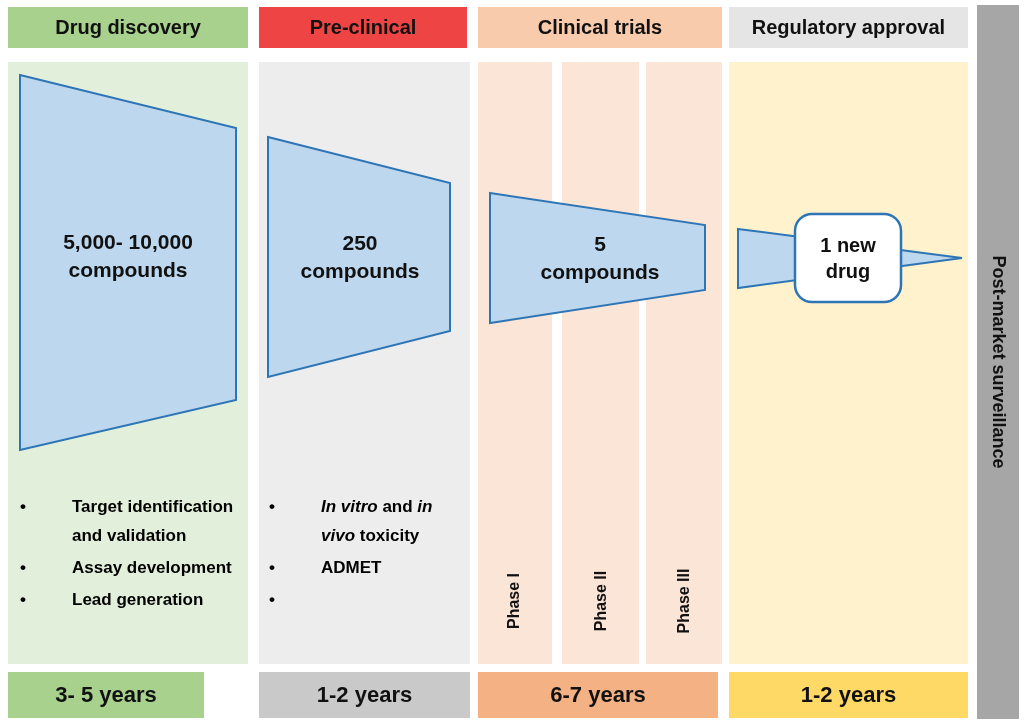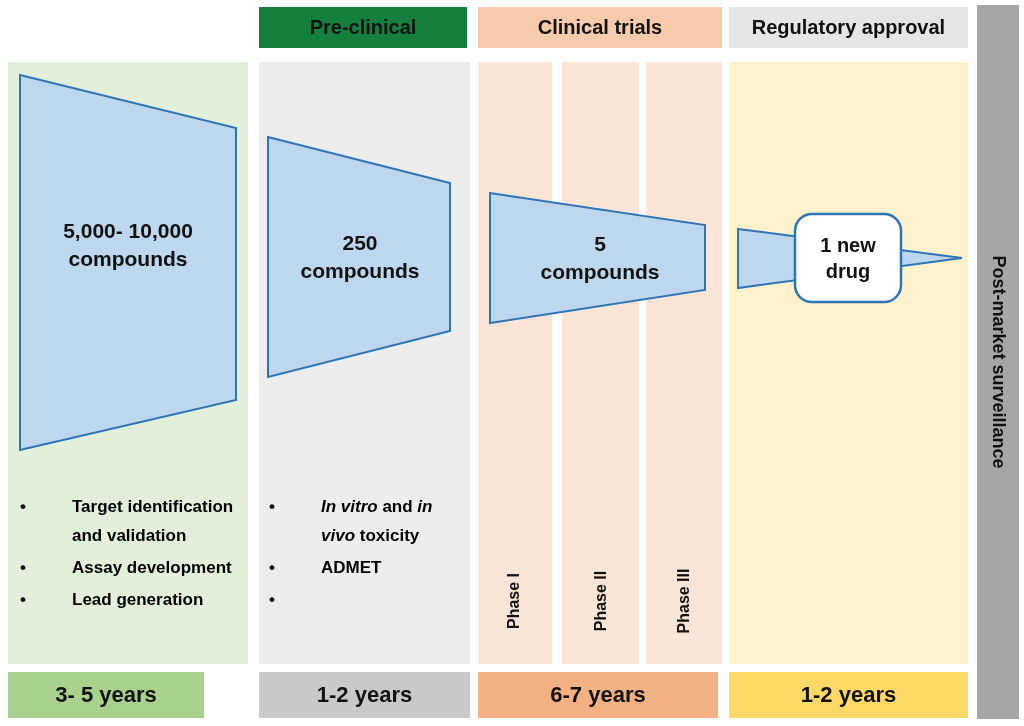--- a/index.html
+++ b/index.html
@@ -37,21 +37,22 @@
     position:absolute;transform:translate(-50%,-50%) rotate(90deg);
     font-size:18px;font-weight:bold;white-space:nowrap;color:#111;
   }
   svg.overlay{position:absolute;left:0;top:0;}
 </style>
 </head>
 <body>
 
 <div class="canvas">
 
-  <div class="hd" style="left:259px;width:208px;background:#15803d">Pre-clinical</div>
+  <div class="hd" style="left:8px;width:240px;background:#A9D18E">Drug discovery</div>
+  <div class="hd" style="left:259px;width:208px;background:#ef4444">Pre-clinical</div>
   <div class="hd" style="left:478px;width:244px;background:#F8CBAD">Clinical trials</div>
   <div class="hd" style="left:729px;width:239px;background:#e5e5e5">Regulatory approval</div>
 
   <div class="col" style="left:8px;width:240px;background:#E2EFDA"></div>
   <div class="col" style="left:259px;width:211px;background:#EDEDED"></div>
   <div class="col" style="left:478px;width:74px;background:#FBE5D6"></div>
   <div class="col" style="left:562px;width:77px;background:#FBE5D6"></div>
   <div class="col" style="left:646px;width:76px;background:#FBE5D6"></div>
   <div class="col" style="left:729px;width:239px;background:#FFF2CC"></div>
 
@@ -59,21 +60,21 @@
   <div class="vlabel-cw" style="left:998px;top:362px">Post-market surveillance</div>
 
   <svg class="overlay" width="1024" height="726" viewBox="0 0 1024 726">
     <polygon points="20,75 236,128 236,400 20,450" fill="#BDD7EE" stroke="#2E75B6" stroke-width="2"></polygon>
     <polygon points="268,137 450,183 450,331 268,377" fill="#BDD7EE" stroke="#2E75B6" stroke-width="2"></polygon>
     <polygon points="490,193 705,225 705,290 490,323" fill="#BDD7EE" stroke="#2E75B6" stroke-width="2"></polygon>
     <polygon points="738,229 962,258 738,288" fill="#BDD7EE" stroke="#2E75B6" stroke-width="2"></polygon>
     <rect x="795" y="214" width="106" height="88" rx="17" ry="17" fill="#ffffff" stroke="#2E75B6" stroke-width="2.5"></rect>
   </svg>
 
-  <div class="funnel-label fl-1" style="left:128px;top:245px">
+  <div class="funnel-label fl-1" style="left:128px;top:256px">
     <span>5,000- 10,000</span>
     <span>compounds</span>
   </div>
   <div class="funnel-label fl-2" style="left:360px;top:257px">
     <span>250</span>
     <span>compounds</span>
   </div>
   <div class="funnel-label fl-3" style="left:600px;top:258px">
     <span>5</span>
     <span>compounds</span>

